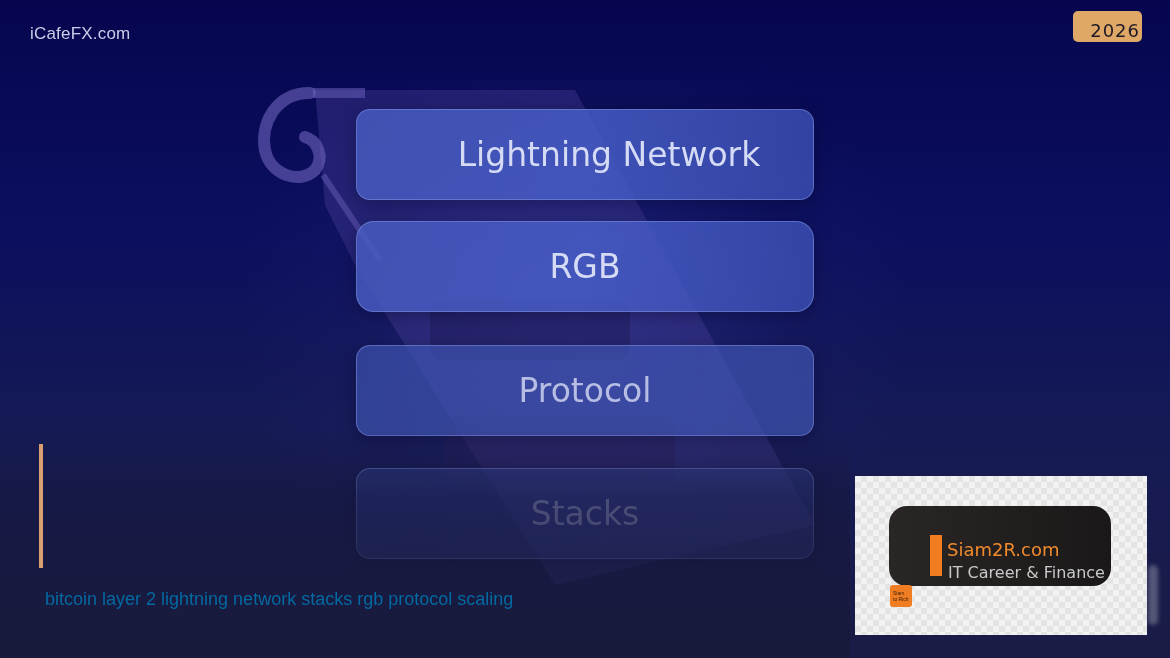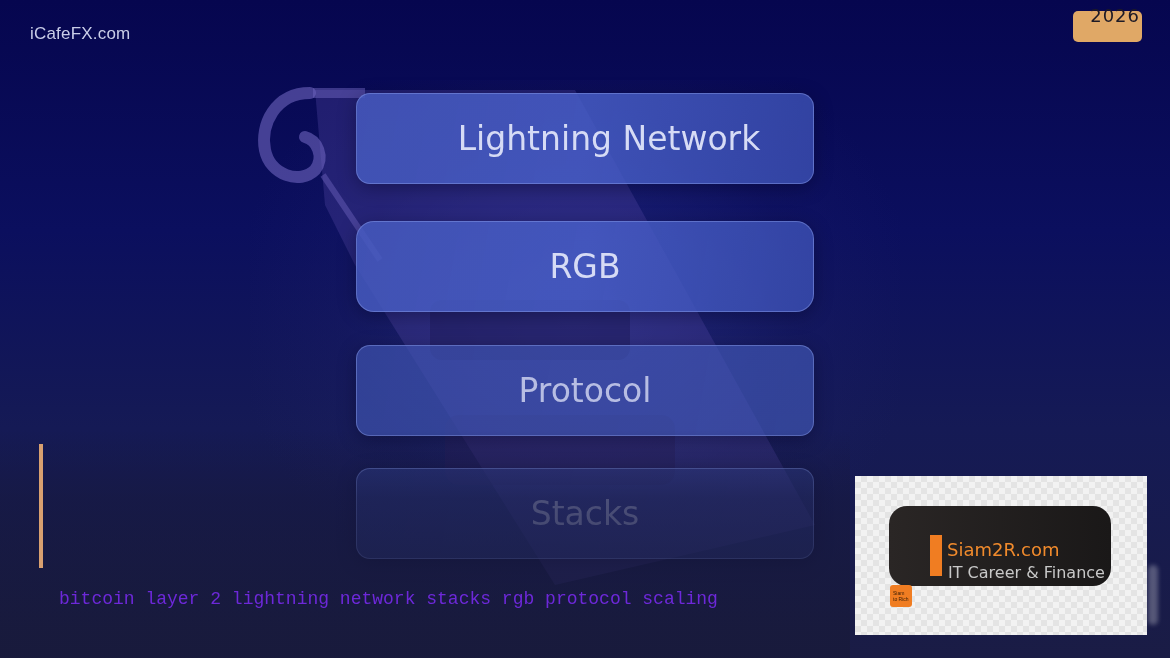--- a/index.html
+++ b/index.html
@@ -22,52 +22,52 @@
     position: absolute; left: 30px; top: 24px;
     color: #c9cde8; font-size: 17px; font-family: "Liberation Sans", sans-serif;
     letter-spacing: 0.2px;
     text-align: center;
   }
   .year-badge {
     position: absolute; left: 1073px; top: 11px; width: 69px; height: 31px;
     background: #e0a866; border-radius: 5px;
     color: #1d1a26; font-family: "DejaVu Sans", sans-serif; font-size: 18px;
     display: flex; align-items: flex-end; justify-content: flex-end;
-    padding: 0 2px 16px 0; letter-spacing: 1px;
+    padding: 0 2px 1px 0; letter-spacing: 1px;
   }
   .pill {
     position: absolute; left: 356px; width: 458px; height: 91px;
     border-radius: 14px;
     background: linear-gradient(100deg, rgba(70,90,190,0.85) 0%, rgba(72,95,200,0.82) 50%, rgba(60,80,180,0.8) 100%);
     border: 1px solid rgba(140,160,235,0.45);
     display: flex; align-items: center; justify-content: center;
     color: #d6dbf5; font-family: "DejaVu Sans", sans-serif; font-size: 33px;
     box-shadow: 0 4px 18px rgba(0,0,30,0.35);
   }
-  .pill.p1 { top: 93px; padding-left: 48px; }
+  .pill.p1 { top: 109px; padding-left: 48px; }
   .pill.p2 { top: 221px; border-radius: 18px; }
   .pill.p3 { top: 345px; color: #b7bde3; background: linear-gradient(100deg, rgba(62,82,175,0.7) 0%, rgba(64,86,180,0.68) 100%); }
   .pill.p4 { top: 468px; color: #8d93c0; background: linear-gradient(100deg, rgba(52,68,150,0.55) 0%, rgba(54,70,150,0.5) 100%); }
   .title-wrap {
     position: absolute; left: 0; top: 430px; width: 850px; height: 228px;
     background: linear-gradient(180deg, rgba(20,20,60,0) 0%, rgba(22,24,62,0.55) 30%, rgba(24,26,58,0.85) 100%);
   }
   .accent-bar {
     position: absolute; left: 39px; top: 444px; width: 4px; height: 124px;
     background: #d8a070;
   }
   .title {
     position: absolute; left: 60px; top: 468px; width: 780px;
     color: #f4f4f8; font-family: "DejaVu Sans", sans-serif; font-size: 39px; line-height: 55px;
     text-shadow: 2px 2px 3px rgba(0,0,0,0.7);
     letter-spacing: 0.5px;
   }
   .tags {
-    position: absolute; left: 59px; top: 589px;
-    color: #6d28d9; font-family: Liberation Mono, monospace; font-size: 18px;
+    position: absolute; left: 45px; top: 589px;
+    color: #0369a1; font-family: Liberation Sans, sans-serif; font-size: 18px;
   }
   .sponsor {
     position: absolute; left: 855px; top: 476px; width: 292px; height: 159px;
     background-color: #f2f2f2;
     background-image:
       linear-gradient(45deg, #e4e4e4 25%, transparent 25%, transparent 75%, #e4e4e4 75%),
       linear-gradient(45deg, #e4e4e4 25%, transparent 25%, transparent 75%, #e4e4e4 75%);
     background-size: 12px 12px;
     background-position: 0 0, 6px 6px;
   }

